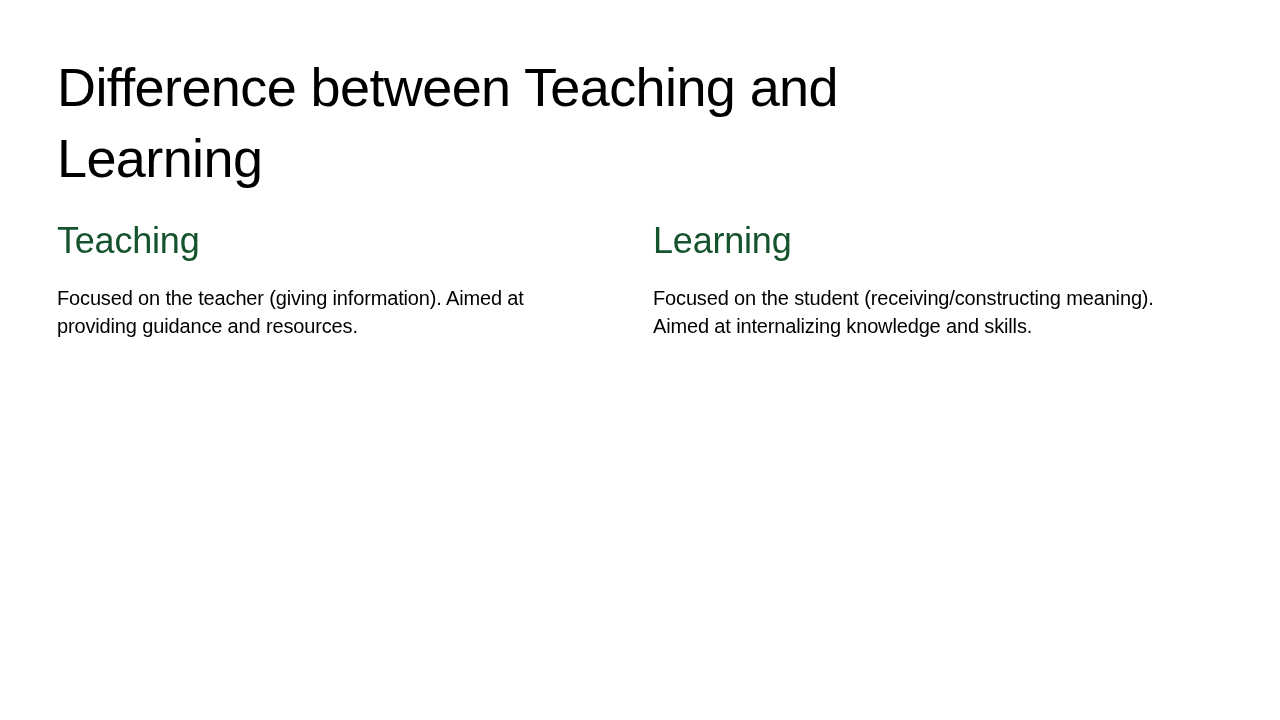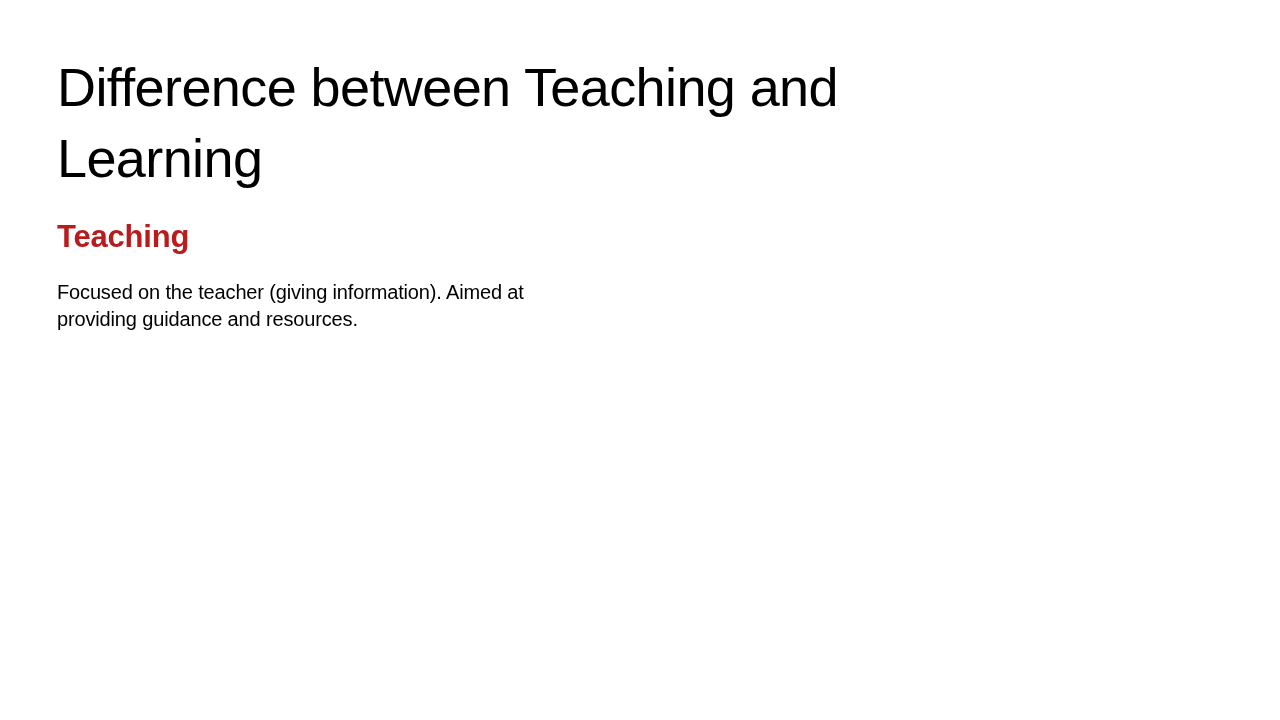--- a/index.html
+++ b/index.html
@@ -49,25 +49,25 @@
     align-items: flex-start;
     gap: 81px;
   }
 
   .column {
     width: 515px;
     flex: 0 0 515px;
   }
 
   .column-heading {
-    font-size: 31px;
+    font-size: 36px;
     line-height: 1.25;
-    font-weight: 700;
+    font-weight: 400;
     letter-spacing: -0.2px;
-    color: #b91c1c;
+    color: #14532d;
     margin: 0 0 22px 0;
   }
 
   .column-body {
     font-size: 20px;
     line-height: 1.38;
     font-weight: 400;
     letter-spacing: -0.15px;
     color: #000000;
     margin: 0;
@@ -80,16 +80,20 @@
 
   <h1 id="slide-title">Difference between Teaching and Learning</h1>
 
   <div id="columns">
 
     <div class="column">
       <h2 class="column-heading">Teaching</h2>
       <p class="column-body">Focused on the teacher (giving information). Aimed at providing guidance and resources.</p>
     </div>
 
+    <div class="column">
+      <h2 class="column-heading">Learning</h2>
+      <p class="column-body">Focused on the student (receiving/constructing meaning). Aimed at internalizing knowledge and skills.</p>
+    </div>
 
   </div>
 
 </div>
 
 </body></html>

